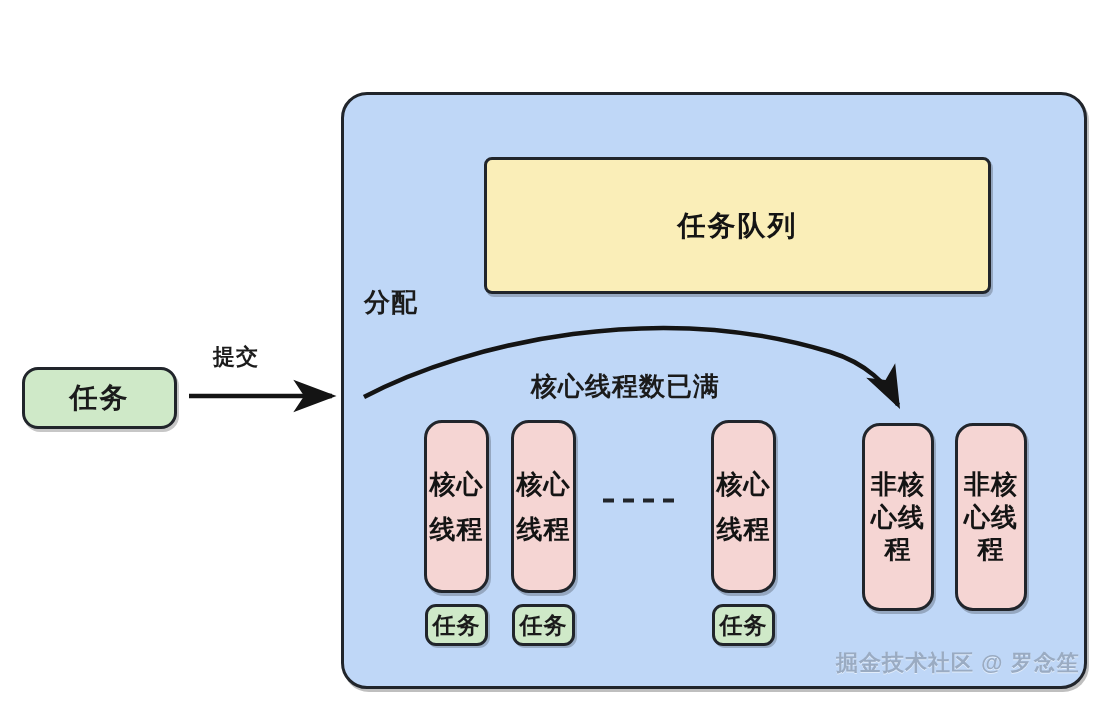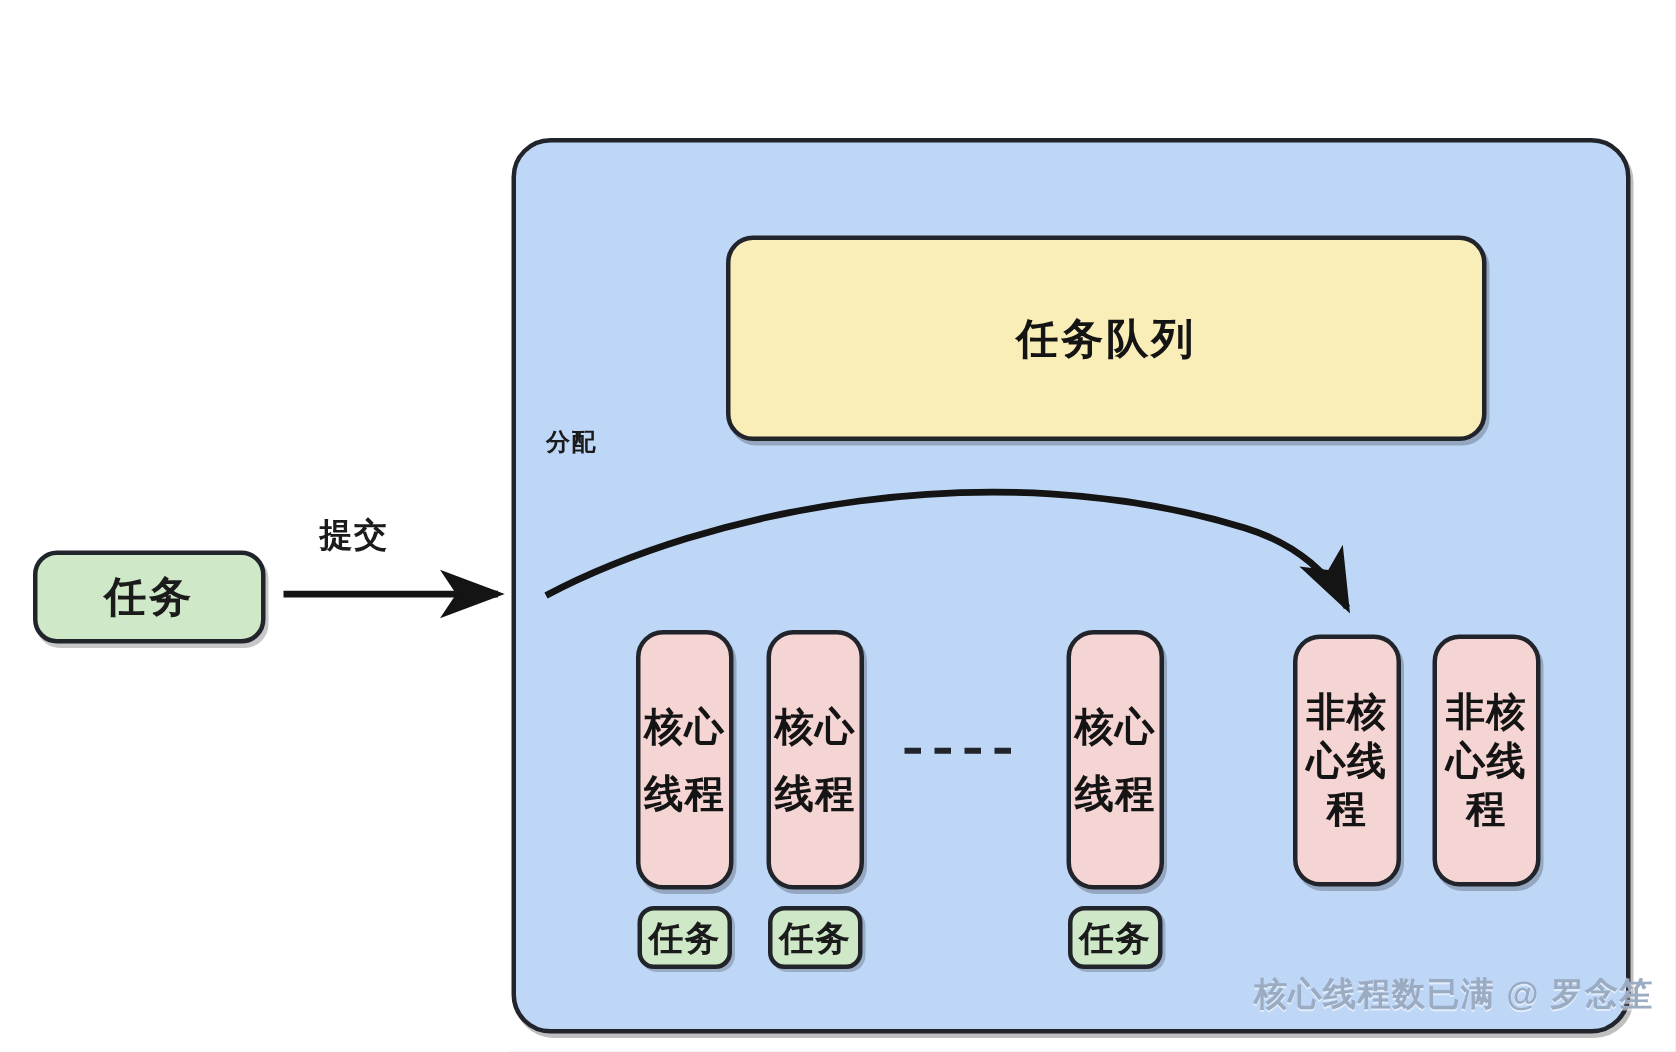--- a/index.html
+++ b/index.html
@@ -55,34 +55,34 @@
   
   .lbl {
     position: absolute;
     font-size: 25px;
     font-weight: 700;
     color: #1b1b1b;
     white-space: nowrap;
     letter-spacing: 1px;
   }
   .lbl-queue-full { left: 615px;  top: 112px; }
-  .lbl-dispatch   { left: 364px;  top: 285px; font-size: 16px; }
+  .lbl-dispatch   { left: 364px;  top: 285px; font-size: 26px; }
   .lbl-create     { left: 708px;  top: 303px; }
   .lbl-core-full  { left: 531px;  top: 369px; font-size: 26px; }
 
   
   .queue {
     position: absolute;
     left: 484px;
     top: 157px;
     width: 507px;
     height: 137px;
     background: #faeeb8;
     border: 3px solid #21252b;
-    border-radius: 18px;
+    border-radius: 8px;
     box-sizing: border-box;
     display: flex;
     align-items: center;
     justify-content: center;
     box-shadow: 2px 3px 0 rgba(0,0,0,0.22);
   }
   .queue-label {
     font-size: 28px;
     font-weight: 700;
     letter-spacing: 2px;
@@ -139,21 +139,21 @@
     letter-spacing: 1px;
     line-height: 1.26;
     color: #141414;
     white-space: nowrap;
   }
   .core  { width: 65px; height: 173px; top: 420px; gap: 12px; }
   .core1 { left: 424px; }
   .core2 { left: 511px; }
   .core3 { left: 711px; }
 
-  .noncore { width: 72px; height: 168px; top: 423px; }
+  .noncore { width: 72px; height: 188px; top: 423px; }
   .nc1 { left: 862px; }
   .nc2 { left: 955px; }
 
   
   .chip {
     position: absolute;
     width: 63px;
     height: 42px;
     background: #cfe9c8;
     border: 3px solid #21252b;
@@ -213,20 +213,21 @@
 
 
   <div class="pool"></div>
 
 
   <div class="queue">
     <span class="queue-label">任务队列</span>
   </div>
 
   <div class="lbl lbl-dispatch">分配</div>
+  <div class="lbl lbl-core-full">核心线程数已满</div>
 
   <div class="task-outer">
     <span>任务</span>
   </div>
   <div class="lbl-submit">提交</div>
 
   <div class="thread core core1">
     <span class="tline">核心</span>
     <span class="tline">线程</span>
   </div>
@@ -272,15 +273,15 @@
       <marker id="ah2" markerWidth="11" markerHeight="11" refX="8.6" refY="4" orient="auto">
         <path d="M0,0.4 L9.6,4 L0,7.6 L2.4,4 Z" fill="#141414"></path>
       </marker>
     </defs>
 
     <line x1="189" y1="396" x2="332" y2="396" stroke="#141414" stroke-width="4.5" marker-end="url(#ah)"></line>
 
     <path d="M 364,397 C 470,341 660,300 830,352 C 866,363 888,385 898,405" fill="none" stroke="#141414" stroke-width="4.5" marker-end="url(#ah2)"></path>
   </svg>
 
-  <div class="watermark">核心线程数已满 @ 罗念笙</div>
+  <div class="watermark">掘金技术社区 @ 罗念笙</div>
 
 </div>
 
 </body></html>

